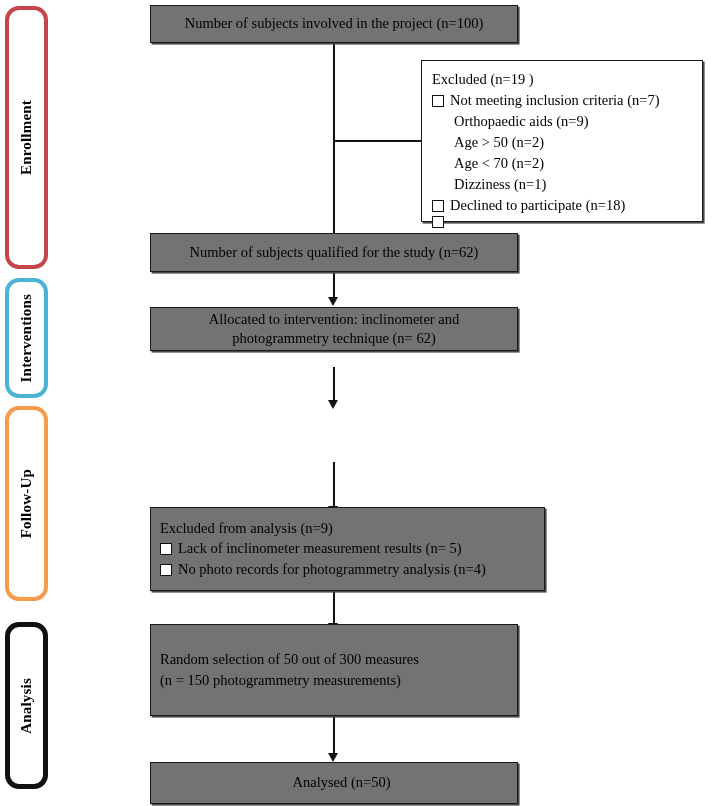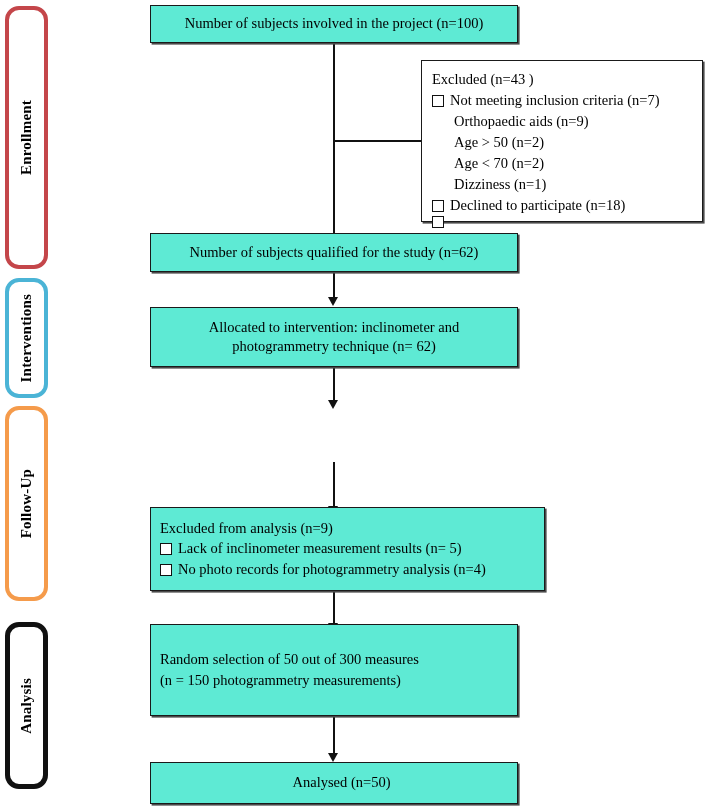--- a/index.html
+++ b/index.html
@@ -10,21 +10,21 @@
 
   
   .pill{position:absolute;box-sizing:border-box;background:#fff;
         border-style:solid;border-radius:14px;display:flex;
         align-items:center;justify-content:center;}
   .pill-label{writing-mode:vertical-rl;transform:rotate(180deg);
         font-weight:bold;font-size:15px;letter-spacing:0.2px;
         white-space:nowrap;line-height:1;}
 
   
-  .box{position:absolute;box-sizing:border-box;background:#5eead4;
+  .box{position:absolute;box-sizing:border-box;background:#737373;
        border:1.6px solid #1a1a1a;
        box-shadow:1.6px 1.6px 0 0 #4a4a4a;}
   .box-center{display:flex;align-items:center;justify-content:center;
        text-align:center;}
   .box-left{display:flex;flex-direction:column;justify-content:center;
        text-align:left;}
   .box-txt{font-size:14.5px;line-height:1.34;padding:0 10px;}
   .box-txt-left{font-size:14.5px;line-height:1.42;padding:0 9px;}
 
   
@@ -85,21 +85,21 @@
   <div class="arrow" style="left:328px;top:753px;"></div>
 
   <div class="box box-center" style="left:150px;top:5px;width:368px;height:38px;">
     <div class="box-txt">Number of subjects involved in the project (n=100)</div>
   </div>
 
   <div class="box box-center" style="left:150px;top:233px;width:368px;height:39px;">
     <div class="box-txt">Number of subjects qualified for the study (n=62)</div>
   </div>
 
-  <div class="box box-center" style="left:150px;top:307px;width:368px;height:60px;">
+  <div class="box box-center" style="left:150px;top:307px;width:368px;height:44px;">
     <div class="box-txt">
       <div>Allocated to intervention: inclinometer and</div>
       <div>photogrammetry technique (n= 62)</div>
     </div>
   </div>
 
 
   <div class="box box-left" style="left:150px;top:507px;width:395px;height:84px;">
     <div class="box-txt-left">
       <div>Excluded from analysis (n=9)</div>
@@ -119,21 +119,21 @@
       <div>Random selection of 50 out of 300 measures</div>
       <div>(n = 150 photogrammetry measurements)</div>
     </div>
   </div>
 
   <div class="box box-center" style="left:150px;top:762px;width:368px;height:42px;padding-left:15px;">
     <div class="box-txt">Analysed  (n=50)</div>
   </div>
 
   <div class="panel" style="left:421px;top:60px;width:282px;height:162px;">
-    <div class="panel-line">Excluded  (n=43 )</div>
+    <div class="panel-line">Excluded  (n=19 )</div>
     <div class="panel-line">
       <span class="cbx"></span>
       <span>Not meeting inclusion criteria (n=7)</span>
     </div>
     <div class="panel-line indent">Orthopaedic aids (n=9)</div>
     <div class="panel-line indent">Age &gt; 50  (n=2)</div>
     <div class="panel-line indent">Age &lt; 70  (n=2)</div>
     <div class="panel-line indent">Dizziness (n=1)</div>
     <div class="panel-line">
       <span class="cbx"></span>

